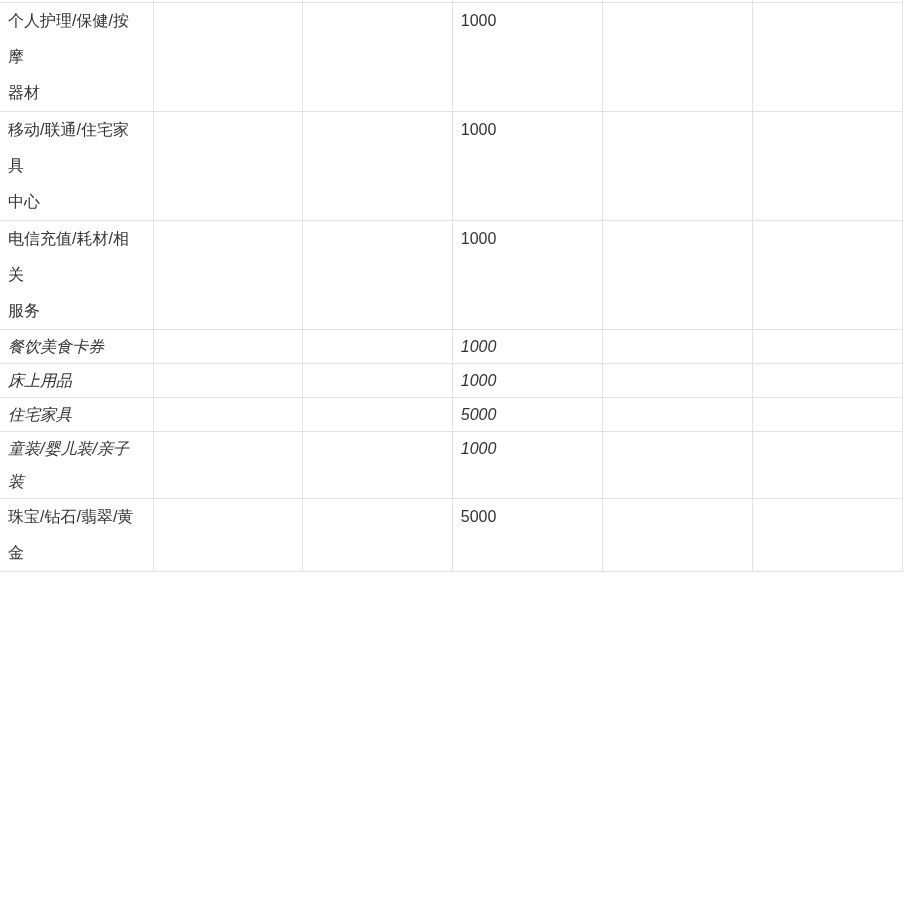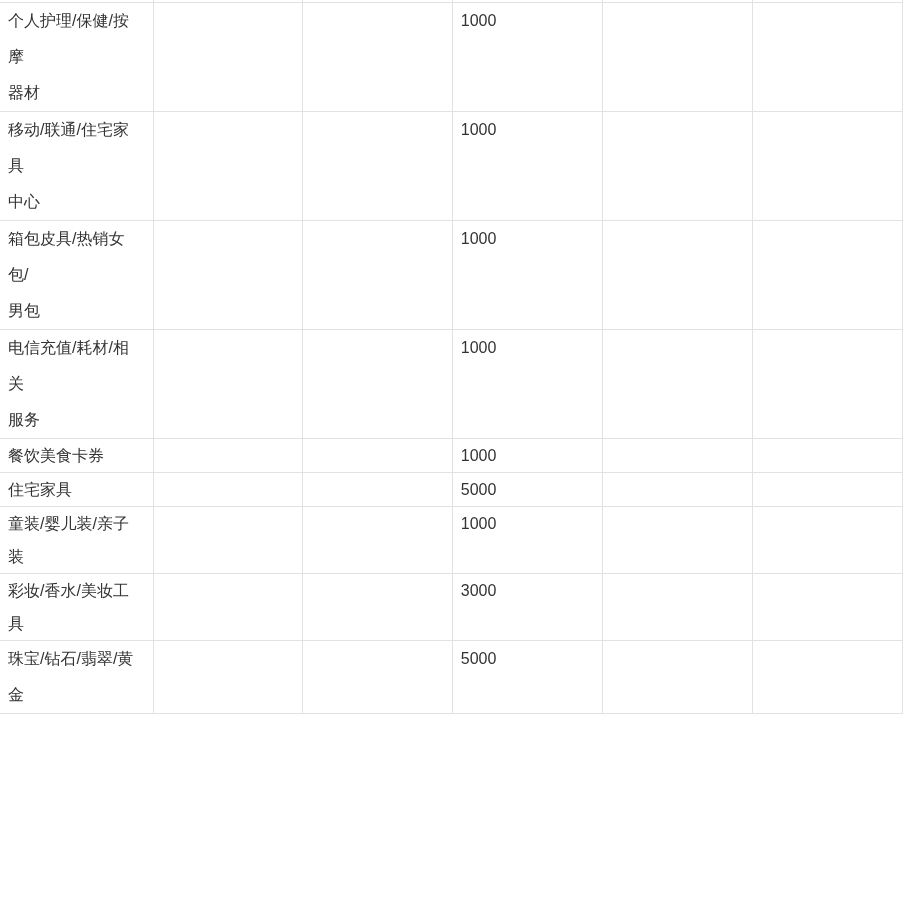--- a/index.html
+++ b/index.html
@@ -31,20 +31,21 @@
   
   tr.cut td {
     border-top: 0;
     height: 2px;
     padding: 0;
   }
   
   tr.s td {
     height: 33px;
     line-height: 33px;
+    font-style: italic;
   }
   
   tr.d td {
     height: 71px;
     line-height: 36px;
     margin-top: 43px;
   }
 </style>
 </head>
 <body>
@@ -80,39 +81,38 @@
       <tr class="d">
         <td>移动/联通/住宅家具
 中心</td>
         <td></td>
         <td></td>
         <td>1000</td>
         <td></td>
         <td></td>
       </tr>
       <tr class="d">
-        <td>箱包皮具/热销女包/
-男包</td>
-        <td></td>
-        <td></td>
-        <td>1000</td>
-        <td></td>
-        <td></td>
-      </tr>
-      <tr class="d">
         <td>电信充值/耗材/相关
 服务</td>
         <td></td>
         <td></td>
         <td>1000</td>
         <td></td>
         <td></td>
       </tr>
       <tr class="s">
         <td>餐饮美食卡券</td>
+        <td></td>
+        <td></td>
+        <td>1000</td>
+        <td></td>
+        <td></td>
+      </tr>
+      <tr class="s">
+        <td>床上用品</td>
         <td></td>
         <td></td>
         <td>1000</td>
         <td></td>
         <td></td>
       </tr>
       <tr class="s">
         <td>住宅家具</td>
         <td></td>
         <td></td>
@@ -121,28 +121,20 @@
         <td></td>
       </tr>
       <tr class="s">
         <td>童装/婴儿装/亲子装</td>
         <td></td>
         <td></td>
         <td>1000</td>
         <td></td>
         <td></td>
       </tr>
-      <tr class="s">
-        <td>彩妆/香水/美妆工具</td>
-        <td></td>
-        <td></td>
-        <td>3000</td>
-        <td></td>
-        <td></td>
-      </tr>
       <tr class="d">
         <td>珠宝/钻石/翡翠/黄
 金</td>
         <td></td>
         <td></td>
         <td>5000</td>
         <td></td>
         <td></td>
       </tr>
     </tbody>

